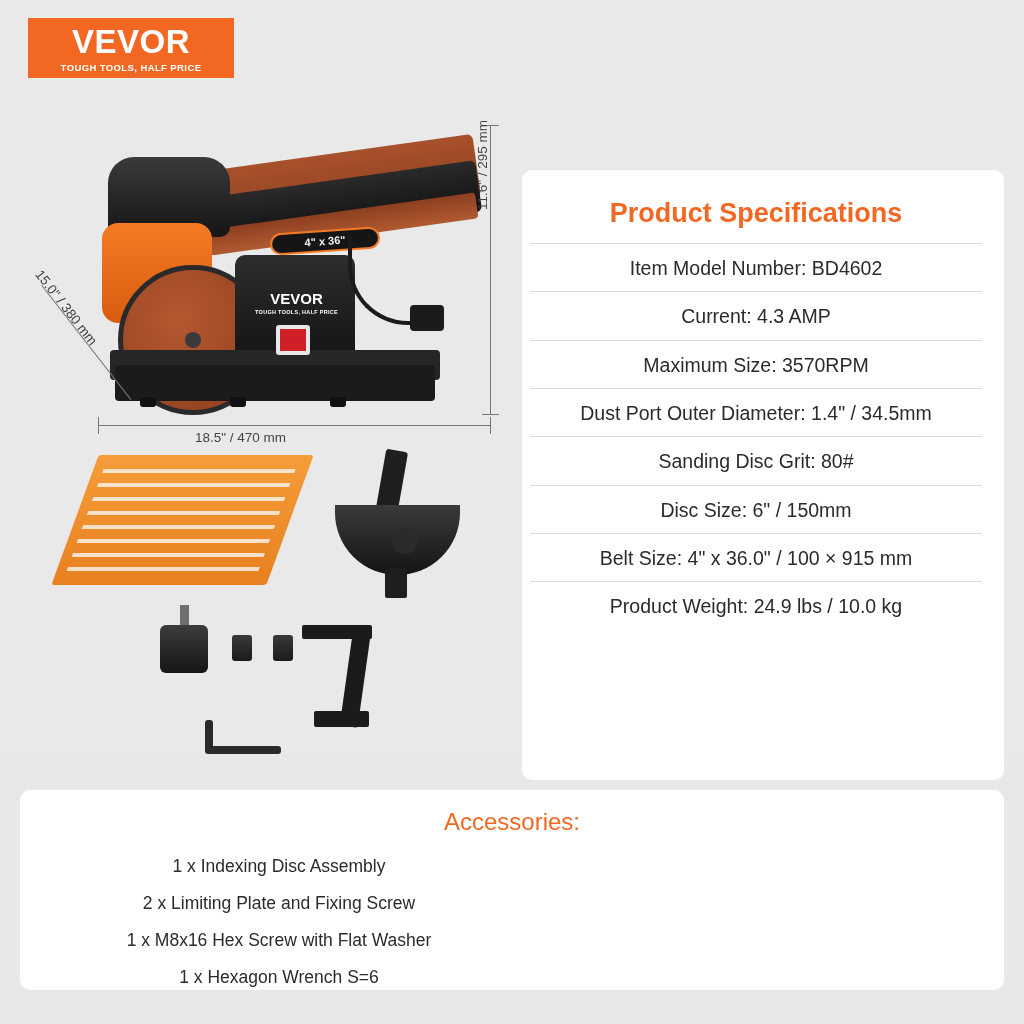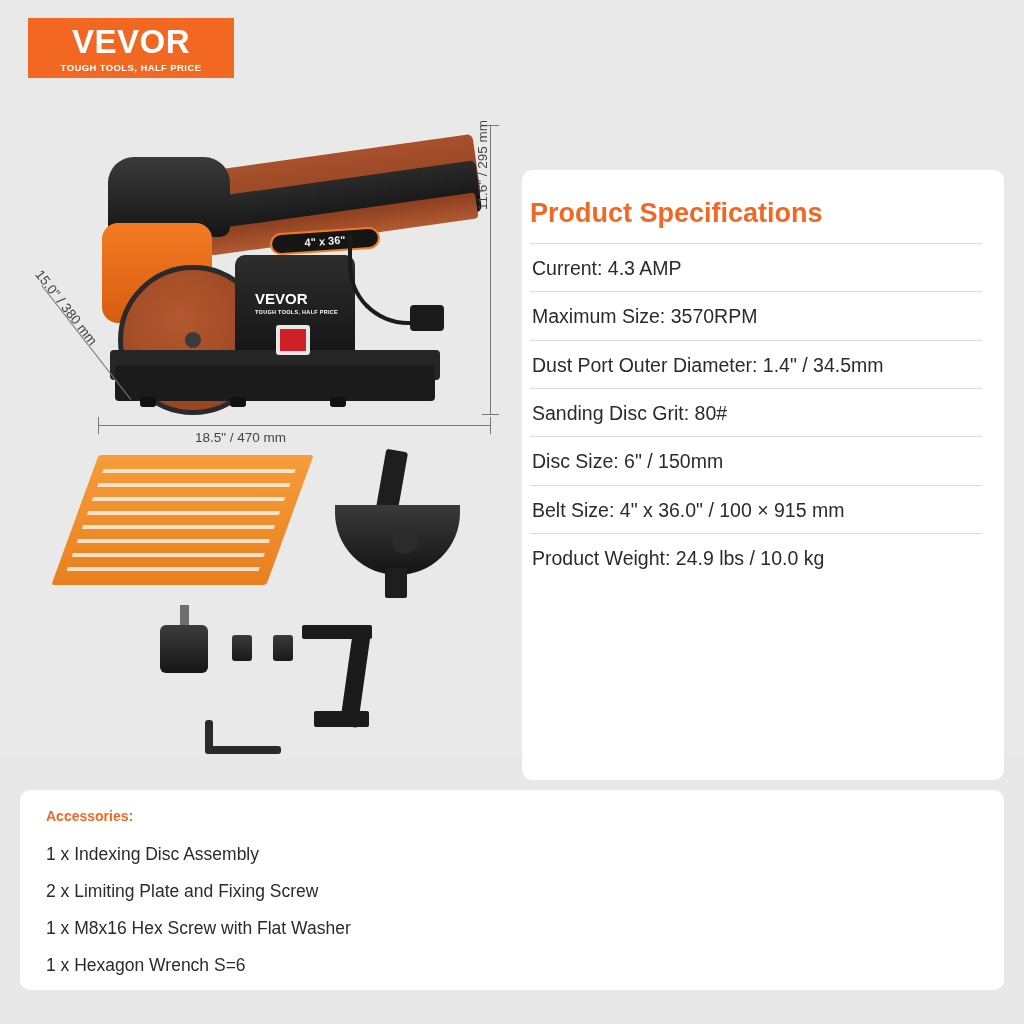--- a/index.html
+++ b/index.html
@@ -7,20 +7,21 @@
     margin: 0; padding: 0;
     width: 1024px; height: 1024px;
     background: #e8e8e8;
     font-family: "Liberation Sans", sans-serif;
     overflow: hidden;
   }
   .page {
     position: relative;
     width: 1024px; height: 756px;
     background: #e9e9e9;
+    text-align: center;
   }
 
   
   .logo {
     position: absolute;
     left: 28px; top: 18px;
     width: 206px; height: 60px;
     background: #f26822;
     display: flex;
     flex-direction: column;
@@ -238,22 +239,22 @@
   .acc-card {
     position: absolute;
     left: 20px; top: 790px;
     width: 984px; height: 200px;
     background: #ffffff;
     border-radius: 10px;
     padding: 18px 26px;
   }
   .acc-title {
     color: #f26822;
-    font-size: 14px;
-    font-weight: bold;
+    font-size: 24px;
+    font-weight: normal;
     margin-bottom: 12px;
   }
   .acc-cols { display: flex; flex-direction: column; }
   .acc-col { width: 50%; }
   .acc-item {
     font-size: 17.5px;
     color: #2b2b2b;
     padding: 8px 0;
   }
 </style>
@@ -337,20 +338,21 @@
     </div>
 
     <div class="wrench">
       <div class="wrench-a"></div>
       <div class="wrench-b"></div>
     </div>
   </div>
 
   <div class="spec-card">
     <div class="spec-title">Product Specifications</div>
+    <div class="spec-row">Item Model Number: BD4602</div>
     <div class="spec-row">Current: 4.3 AMP</div>
     <div class="spec-row">Maximum Size: 3570RPM</div>
     <div class="spec-row">Dust Port Outer Diameter: 1.4" / 34.5mm</div>
     <div class="spec-row">Sanding Disc Grit: 80#</div>
     <div class="spec-row">Disc Size: 6" / 150mm</div>
     <div class="spec-row">Belt Size: 4" x 36.0" / 100 × 915 mm</div>
     <div class="spec-row">Product Weight: 24.9 lbs / 10.0 kg</div>
   </div>
 
   <div class="acc-card">

